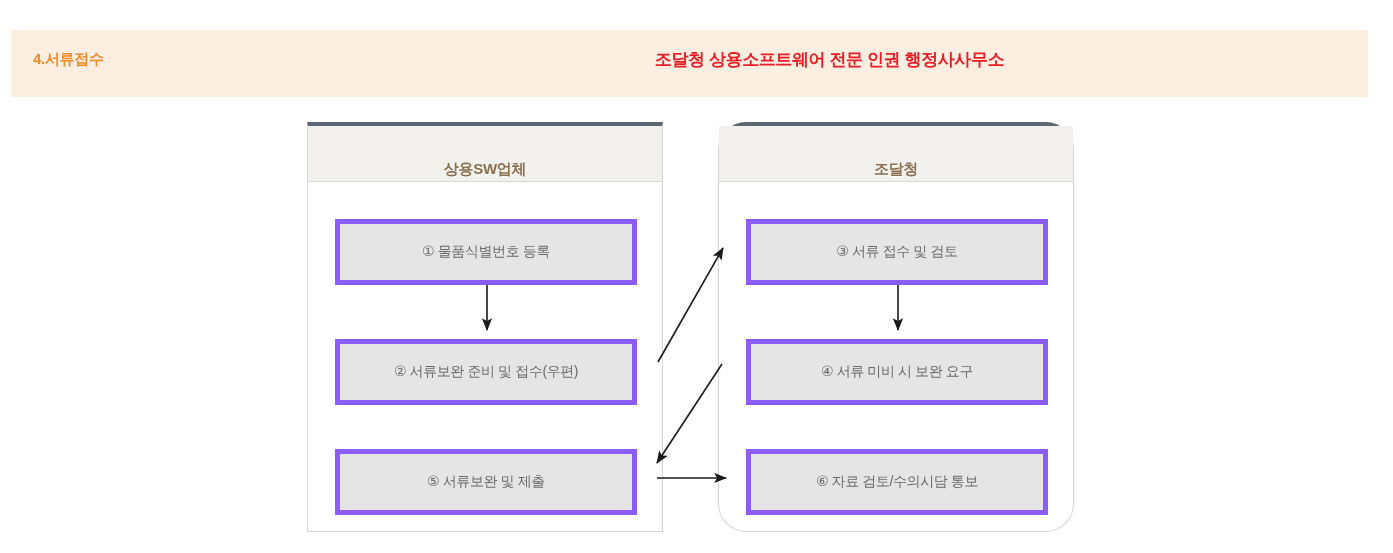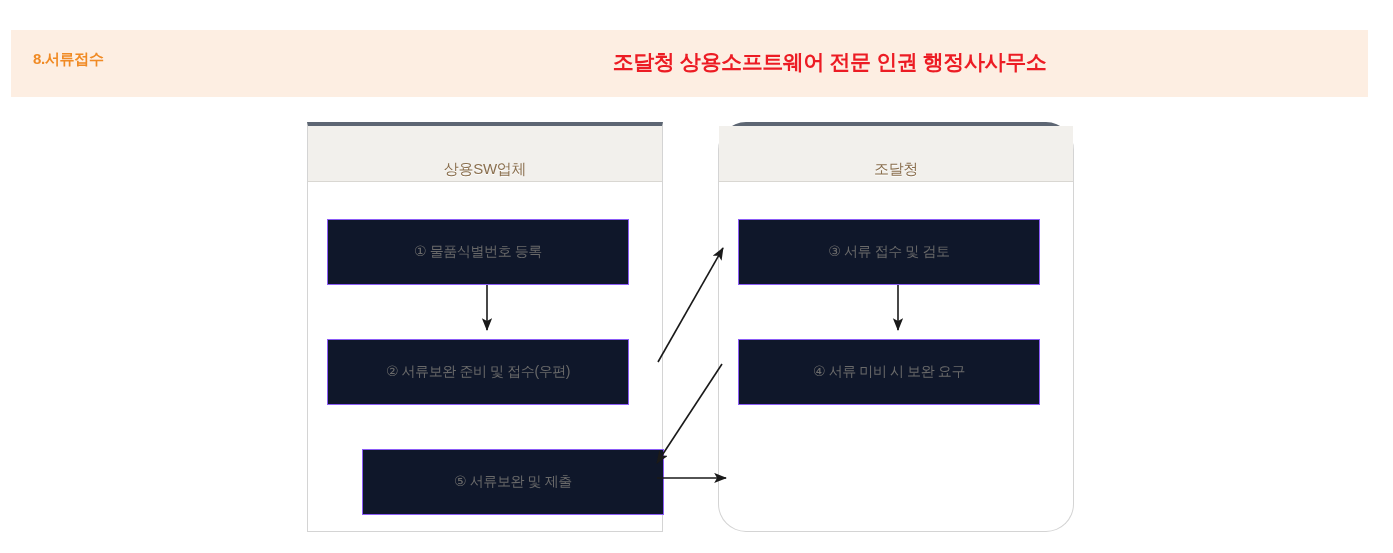--- a/index.html
+++ b/index.html
@@ -35,21 +35,21 @@
     color: #f08a24;
     letter-spacing: -0.3px;
     white-space: nowrap;
   }
   .banner-title {
     position: absolute;
     left: 0;
     right: 0;
     top: 18px;
     text-align: center;
-    font-size: 21px;
+    font-size: 17px;
     font-weight: bold;
     color: #ec1c24;
     letter-spacing: -0.4px;
     white-space: nowrap;
     padding-left: 280px;
     box-sizing: border-box;
   }
 
   
   .diagram {
@@ -81,64 +81,64 @@
     height: 56px;
     background: #f2f0ec;
     border-bottom: 1px solid #d9d7d2;
     box-sizing: border-box;
     display: flex;
     align-items: center;
     justify-content: center;
   }
   .lane-head-label {
     font-size: 15px;
-    font-weight: normal;
+    font-weight: bold;
     color: #8a6f4e;
     letter-spacing: -0.3px;
     text-shadow: 0 1px 0 rgba(255,255,255,0.9);
     margin-top: 32px;
   }
 
   .node {
     position: absolute;
-    left: 19px;
+    left: 27px;
     width: 302px;
     height: 66px;
-    background: #0f172a;
-    border: 1px solid #8b5cf6;
+    background: #e5e5e5;
+    border: 5px solid #8b5cf6;
     box-sizing: border-box;
     display: flex;
     align-items: center;
     justify-content: center;
   }
   .node-label {
     font-size: 14px;
     color: #6a6a6a;
     letter-spacing: -0.4px;
     white-space: nowrap;
   }
   .node-r1 { top: 93px; }
   .node-r2 { top: 213px; }
-  .node-r3 { top: 323px; margin-left: 35px; }
+  .node-r3 { top: 323px; }
 
   
   .arrows {
     position: absolute;
     left: 0;
     top: 0;
     width: 1393px;
     height: 553px;
     pointer-events: none;
   }
 </style>
 </head>
 <body>
 
 <div class="banner">
-  <div class="banner-step">8.서류접수</div>
+  <div class="banner-step">4.서류접수</div>
   <div class="banner-title">조달청 상용소프트웨어 전문 인권 행정사사무소</div>
 </div>
 
 <div class="diagram">
 
   <div class="lane lane-left">
     <div class="lane-head">
       <span class="lane-head-label">상용SW업체</span>
     </div>
     <div class="node node-r1">
@@ -155,20 +155,23 @@
   <div class="lane lane-right">
     <div class="lane-head">
       <span class="lane-head-label">조달청</span>
     </div>
     <div class="node node-r2">
       <span class="node-label">④ 서류 미비 시 보완 요구</span>
     </div>
     <div class="node node-r1">
       <span class="node-label">③ 서류 접수 및 검토</span>
     </div>
+    <div class="node node-r3">
+      <span class="node-label">⑥ 자료 검토/수의시담 통보</span>
+    </div>
   </div>
 
   <svg class="arrows" width="1393" height="553" viewBox="0 0 1393 553" xmlns="http://www.w3.org/2000/svg">
     <defs>
       <marker id="ah" markerWidth="9" markerHeight="9" refX="7.4" refY="3.2" orient="auto" markerUnits="strokeWidth">
         <path d="M0,0 L8,3.2 L0,6.4 L1.8,3.2 Z" fill="#1a1a1a"></path>
       </marker>
     </defs>
 
     <line x1="487" y1="285" x2="487" y2="330" stroke="#1a1a1a" stroke-width="1.6" marker-end="url(#ah)"></line>

